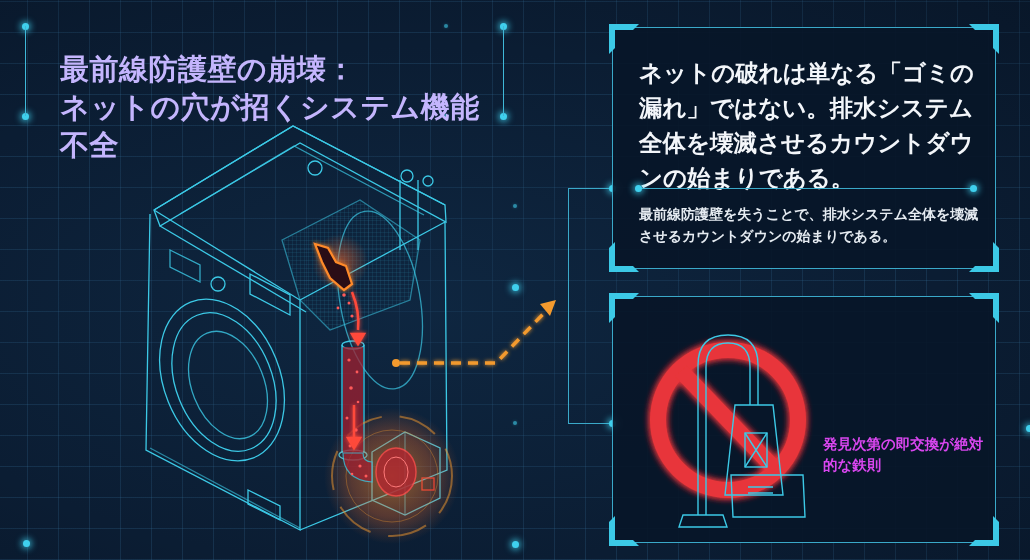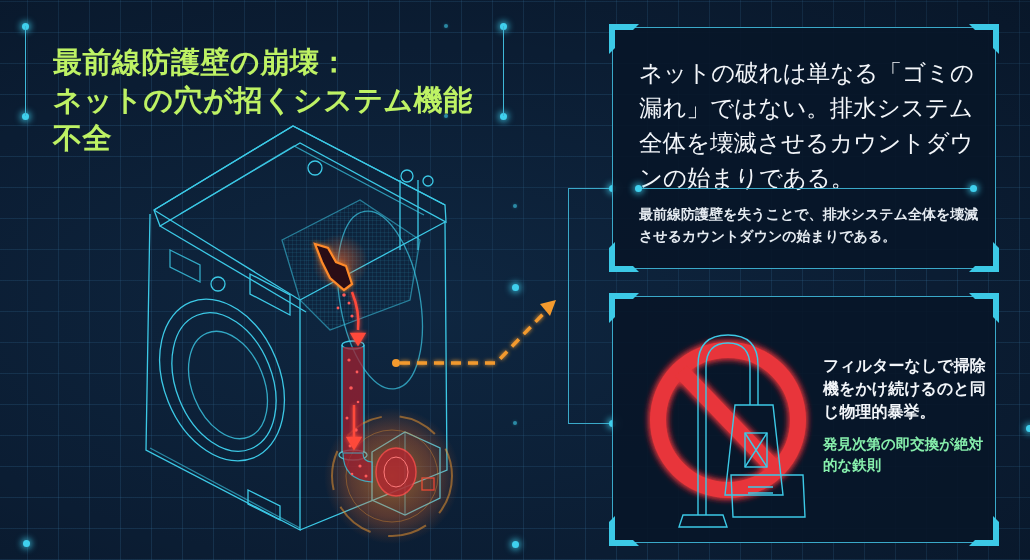--- a/index.html
+++ b/index.html
@@ -23,22 +23,22 @@
   .dot {
     position:absolute; width:7px; height:7px; border-radius:50%;
     background:#3fd0ee; box-shadow:0 0 6px 2px rgba(63,208,238,0.7);
   }
   .dot.small { width:4px; height:4px; box-shadow:0 0 3px rgba(63,208,238,0.5); opacity:.6; }
 
   
   .title-wrap { position:absolute; left:22px; top:22px; width:484px; height:110px; }
   .title-wrap .vline { position:absolute; top:4px; width:1px; height:90px; background:#3fb8d8; }
   .title {
-    position:absolute; left:22px; top:12px; margin:9px;
-    color:#bef264; font-weight:bold; font-size:29px; line-height:38px; letter-spacing:0.5px;
+    position:absolute; left:22px; top:12px; margin:16px;
+    color:#c4b5fd; font-weight:bold; font-size:29px; line-height:38px; letter-spacing:0.5px;
   }
 
   
   .panel {
     position:absolute; background:rgba(8,22,40,0.92);
     border:1px solid #3aa9c9;
   }
   .corner { position:absolute; width:26px; height:26px; }
   .corner::before, .corner::after { content:""; position:absolute; background:#3cc9e6; }
   .corner.tl { left:-4px; top:-4px; }
@@ -50,39 +50,39 @@
   .corner.bl { left:-4px; bottom:-4px; }
   .corner.bl::before { left:0; bottom:0; width:30px; height:6px; clip-path:polygon(0 0,80% 0,100% 100%,0 100%); }
   .corner.bl::after  { left:0; bottom:0; width:6px; height:30px; clip-path:polygon(0 20%,100% 0,100% 100%,0 100%); }
   .corner.br { right:-4px; bottom:-4px; }
   .corner.br::before { right:0; bottom:0; width:30px; height:6px; clip-path:polygon(20% 0,100% 0,100% 100%,0 100%); }
   .corner.br::after  { right:0; bottom:0; width:6px; height:30px; clip-path:polygon(0 0,100% 20%,100% 100%,0 100%); }
 
   .panel-top { left:612px; top:27px; width:382px; height:240px; }
   .panel-top .headline {
     position:absolute; left:26px; top:28px; width:345px; margin:0;
-    color:#f3f6fa; font-weight:normal; font-size:23.5px; line-height:35px;
+    color:#f3f6fa; font-weight:bold; font-size:23.5px; line-height:35px;
   }
   .panel-top .sep {
     position:absolute; left:24px; right:20px; top:160px; height:1px; background:#3aa9c9;
   }
   .panel-top .sep .dot { top:-3px; }
   .panel-top .body {
     position:absolute; left:26px; top:175px; width:350px; margin:0;
     color:#e6ecf2; font-size:14px; line-height:22px; font-weight:bold;
   }
 
   .panel-bottom { left:612px; top:296px; width:382px; height:245px; }
   .panel-bottom .desc {
     position:absolute; left:210px; top:57px; width:166px; margin:0;
     color:#f3f6fa; font-weight:bold; font-size:16px; line-height:23px;
   }
   .panel-bottom .warn {
     position:absolute; left:210px; top:137px; width:166px; margin:0;
-    color:#86efac; font-weight:bold; font-size:14.5px; line-height:21px;
+    color:#d946ef; font-weight:bold; font-size:14.5px; line-height:21px;
   }
   .bracket-line { position:absolute; background:#3aa9c9; }
   svg { position:absolute; overflow:visible; }
 </style>
 </head>
 <body>
 
 <div class="grid"></div>
 <div class="vignette"></div>
 
@@ -267,15 +267,14 @@
       <path d="M83 210 L83 62 Q83 38 105 38 Q127 38 127 62 L127 100"></path>
       <path d="M112 100 L150 100 L160 190 L102 190 Z"></path>
       <rect x="122" y="128" width="22" height="34"></rect>
       <path d="M122 128 L144 162 M144 128 L122 162"></path>
       <path d="M108 170 L180 170 L182 212 L110 212 Z"></path>
       <path d="M125 182 L150 182 M125 188 L150 188"></path>
       <path d="M60 210 L100 210 L104 222 L56 222 Z"></path>
     </g>
   </svg>
 
-  <p class="desc">フィルターなしで掃除機をかけ続けるのと同じ物理的暴挙。</p>
   <p class="warn">発見次第の即交換が絶対的な鉄則</p>
 </div>
 
 </body></html>

